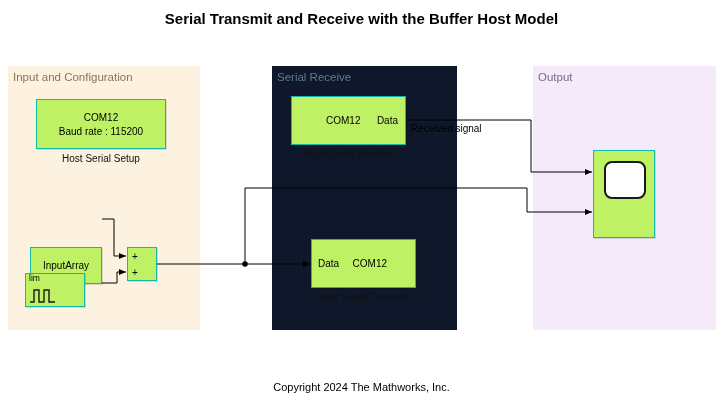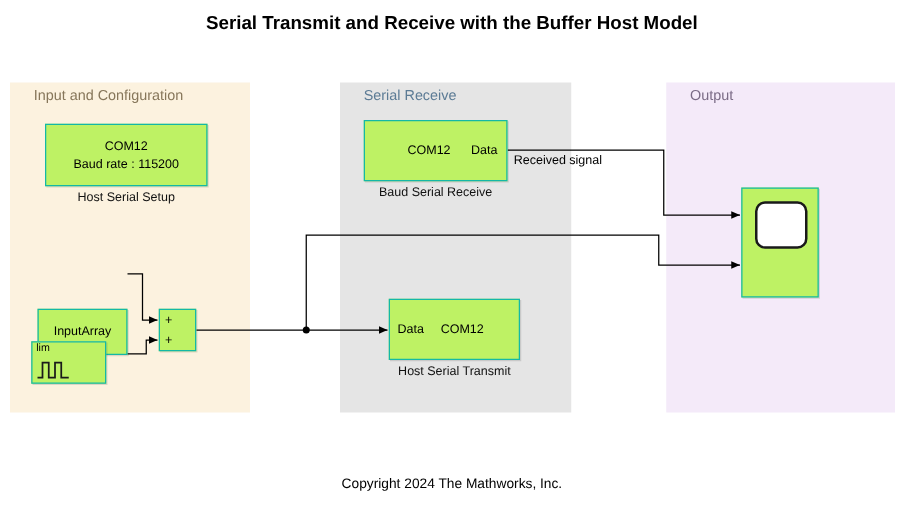--- a/index.html
+++ b/index.html
@@ -5,24 +5,24 @@
   html,body { margin:0; padding:0; background:#ffffff; }
   .canvas {
     position:relative; width:723px; height:410px; overflow:hidden;
     background:#ffffff; font-family:"Liberation Sans", sans-serif; color:#000;
   }
   .model-title {
     position:absolute; top:10px; left:0; width:100%;
     text-align:center; font-size:15px; font-weight:bold; color:#000;
   }
   .region { position:absolute; top:66px; height:264px; }
-  .region-label { padding:5px 0 0 19px; font-size:11.5px; }
+  .region-label { padding:5px 0 0 5px; font-size:11.5px; }
   .region-input   { left:8px;   width:192px; background:#fcf2df; }
   .region-input .region-label   { color:#86765a; }
-  .region-receive { left:272px; width:185px; background:#e5e5e5; }
+  .region-receive { left:272px; width:185px; background:#0f172a; }
   .region-receive .region-label { color:#5c7b95; }
   .region-output  { left:533px; width:183px; background:#f4eaf9; }
   .region-output .region-label  { color:#7a6b86; }
 
   .wires { position:absolute; left:0; top:0; width:723px; height:410px; pointer-events:none; }
 
   .block-wrap { position:absolute; }
   .block-body {
     position:relative; background:#bef264; border:1px solid #14b8a6;
     box-sizing:border-box; font-size:10px; color:#000;

